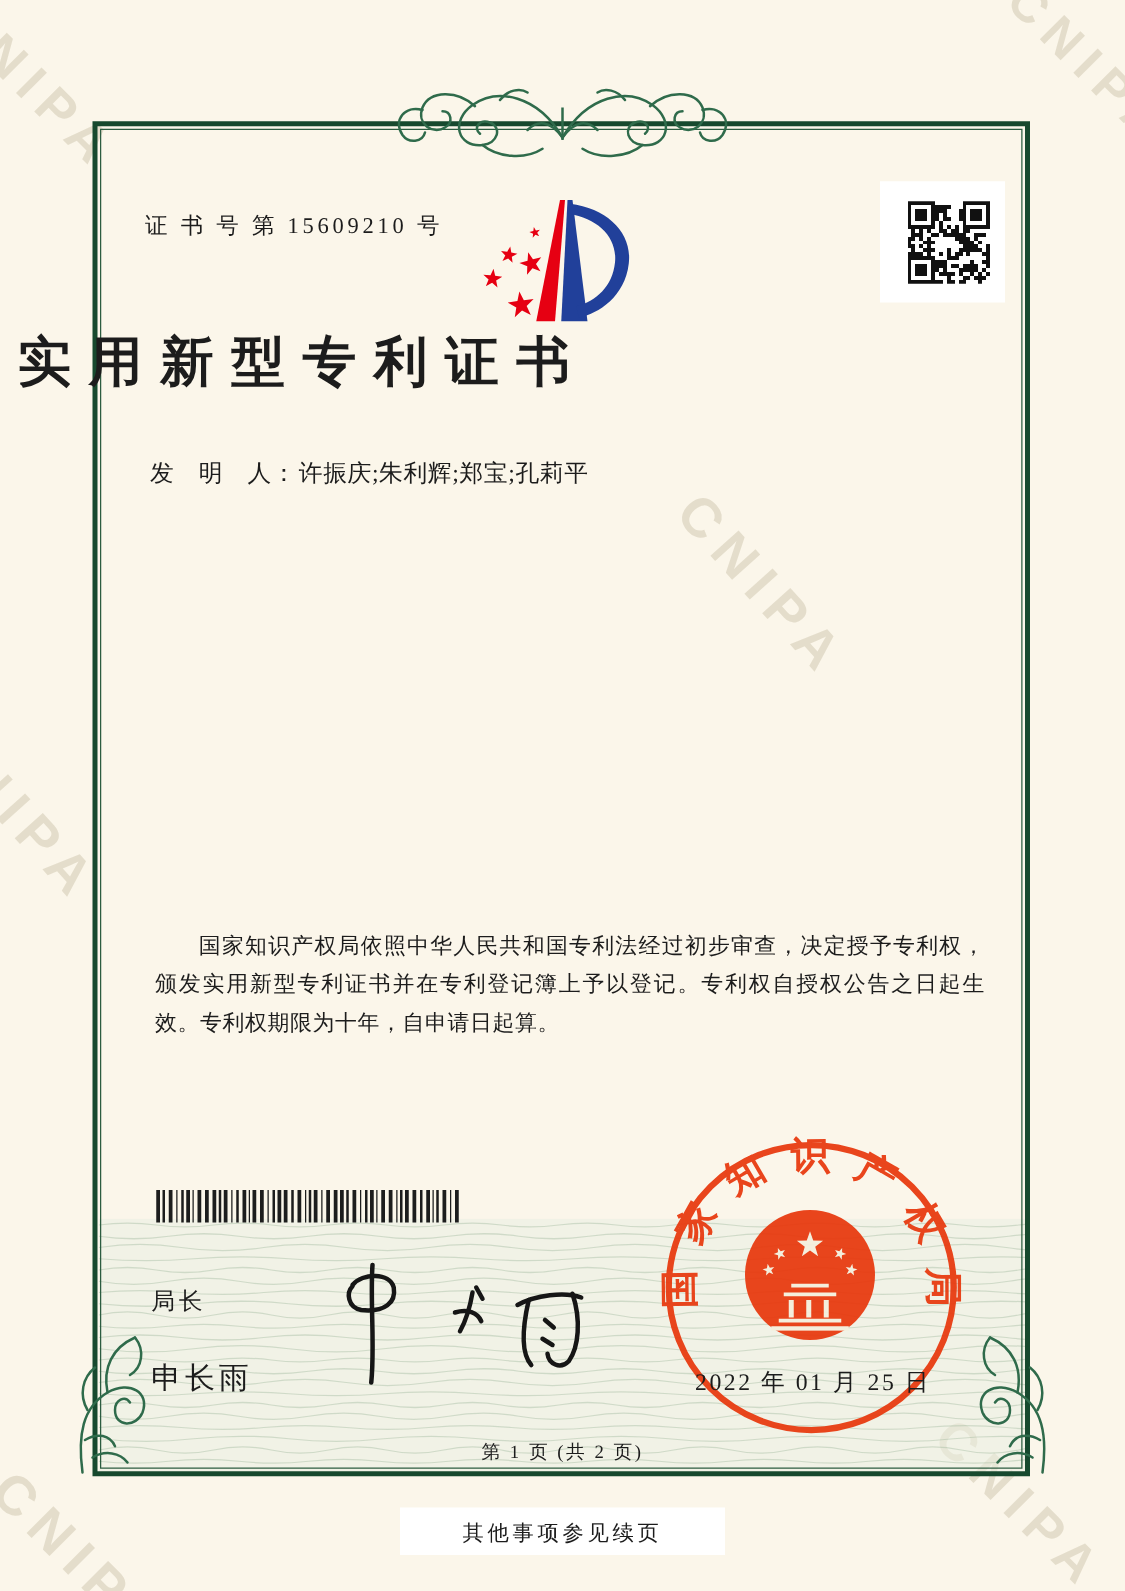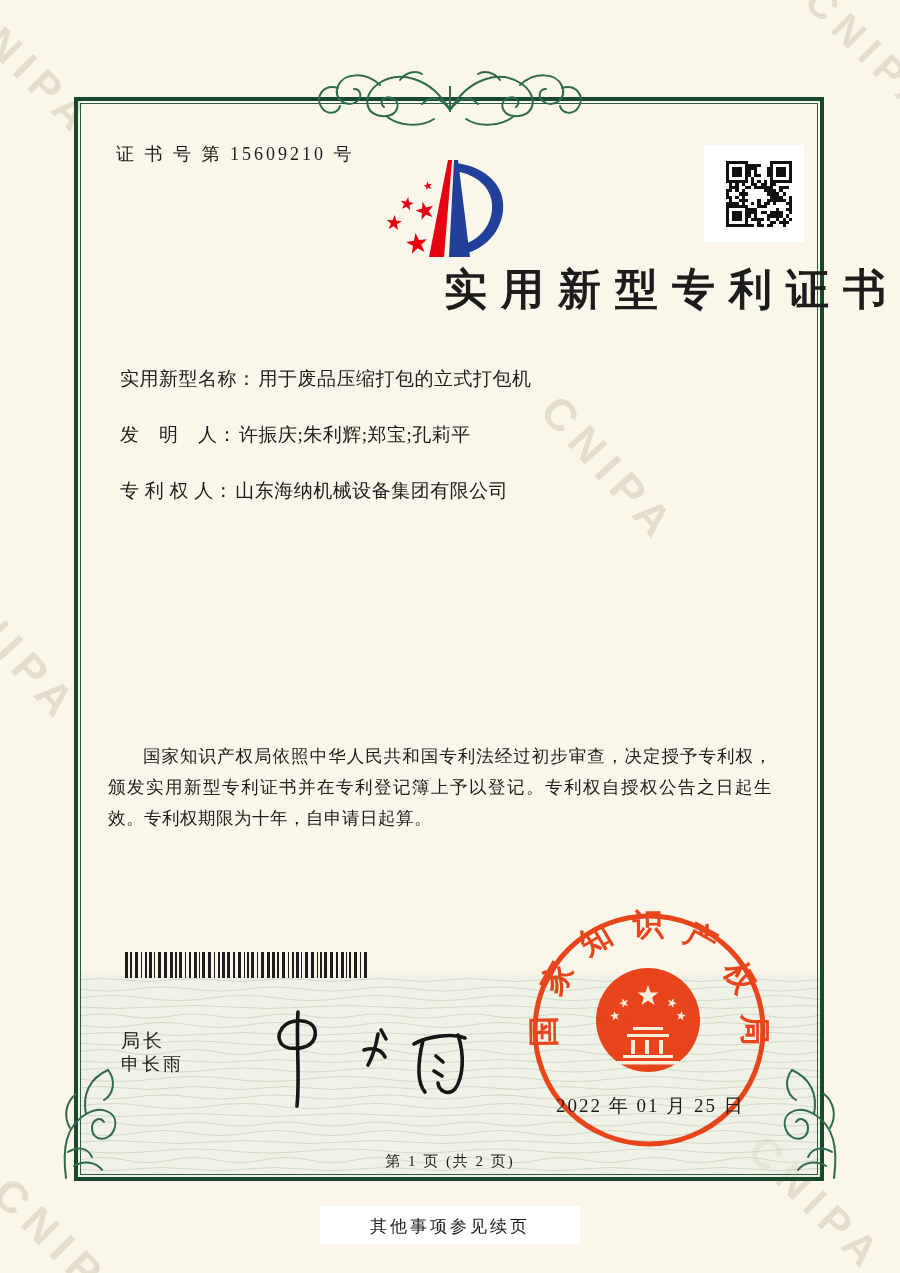--- a/index.html
+++ b/index.html
@@ -21,48 +21,48 @@
     border:4px solid #17492e;z-index:3;
   }
   .frame-inner{
     position:absolute;left:2px;top:2px;right:2px;bottom:2px;
     border:1px solid #2c5c40;
   }
   
   .waves{position:absolute;left:79px;top:975px;z-index:2;}
   
   .cert-no{
-    position:absolute;left:116px;top:142px;font-size:18px;letter-spacing:3px;z-index:5;
+    position:absolute;left:116px;top:168px;font-size:18px;letter-spacing:3px;z-index:5;
   }
   .logo{position:absolute;left:385px;top:157px;width:130px;height:104px;z-index:5;}
   .title{
-    position:absolute;left:0;top:261px;width:100%;text-align:right;
+    position:absolute;left:0;top:261px;width:100%;text-align:left;
     font-size:43px;font-weight:bold;letter-spacing:14px;text-indent:14px;z-index:5;
   }
   
   .qr-pad{position:absolute;left:704px;top:145px;width:100px;height:97px;background:#ffffff;z-index:4;}
   .qr{position:absolute;left:726px;top:161px;z-index:5;}
   
   .fields{position:absolute;left:120px;top:366px;width:670px;z-index:5;font-size:19px;}
   .frow{height:56px;letter-spacing:0.5px;position:relative;}
   .fl{white-space:pre;}
   .fv{margin-left:2px;}
   .grant-no{position:absolute;left:335px;top:0;}
   
   .paras{
-    position:absolute;left:108px;top:741px;width:664px;z-index:5;
+    position:absolute;left:124px;top:741px;width:664px;z-index:5;
     font-size:17.5px;line-height:31px;text-align:justify;letter-spacing:0.5px;
   }
   .paras p{margin:0;text-indent:2em;}
   
   .barcode{position:absolute;left:125px;top:952px;width:248px;height:26px;z-index:6;font-size:0;white-space:nowrap;}
   .barcode i{display:inline-block;height:26px;background:#1d1d1d;}
   
   .director-title{position:absolute;left:121px;top:1028px;font-size:19px;letter-spacing:3px;z-index:6;}
-  .director-name{position:absolute;left:121px;top:1052px;font-size:18px;letter-spacing:3px;z-index:6;}
+  .director-name{position:absolute;left:121px;top:1086px;font-size:24px;letter-spacing:3px;z-index:6;}
   .signature{position:absolute;left:258px;top:998px;z-index:7;}
   
   .seal{position:absolute;left:525px;top:908px;z-index:6;opacity:0.93;}
   .seal-date{position:absolute;left:556px;top:1093px;font-size:19px;letter-spacing:2px;z-index:8;}
   
   .page-num{position:absolute;left:0;top:1152px;width:100%;text-align:center;font-size:15px;letter-spacing:2px;z-index:5;}
   .cont-band{position:absolute;left:320px;top:1206px;width:260px;height:38px;background:#ffffff;z-index:5;}
   .cont-note{
     position:absolute;left:0;top:1215px;width:100%;text-align:center;
     font-size:17px;letter-spacing:3px;z-index:6;
@@ -393,27 +393,21 @@
     <rect x="11" y="20" width="1" height="1" fill="#111"></rect>
     <rect x="13" y="20" width="1" height="1" fill="#111"></rect>
     <rect x="14" y="20" width="1" height="1" fill="#111"></rect>
     <rect x="18" y="20" width="1" height="1" fill="#111"></rect>
   </svg>
 
 <div class="title">实用新型专利证书</div>
 
 <div class="fields">
   <div class="frow">
-    <span class="fl">实用新型名称</span>：<span class="fv">用于废品压缩打包的立式打包机</span>
-  </div>
-  <div class="frow">
     <span class="fl">发　明　人</span>：<span class="fv">许振庆;朱利辉;郑宝;孔莉平</span>
-  </div>
-  <div class="frow">
-    <span class="fl">专 利 权 人</span>：<span class="fv">山东海纳机械设备集团有限公司</span>
   </div>
 </div>
 
 <div class="paras">
   <p>国家知识产权局依照中华人民共和国专利法经过初步审查，决定授予专利权，颁发实用新型专利证书并在专利登记簿上予以登记。专利权自授权公告之日起生效。专利权期限为十年，自申请日起算。</p>
 </div>
 
 <div class="barcode" id="barcode"><i style="width: 3px; margin-right: 2px;"></i><i style="width: 2px; margin-right: 3px;"></i><i style="width: 3px; margin-right: 3px;"></i><i style="width: 1px; margin-right: 3px;"></i><i style="width: 2px; margin-right: 2px;"></i><i style="width: 3px; margin-right: 2px;"></i><i style="width: 1px; margin-right: 3px;"></i><i style="width: 3px; margin-right: 3px;"></i><i style="width: 3px; margin-right: 3px;"></i><i style="width: 3px; margin-right: 2px;"></i><i style="width: 2px; margin-right: 2px;"></i><i style="width: 3px; margin-right: 3px;"></i><i style="width: 1px; margin-right: 3px;"></i><i style="width: 2px; margin-right: 3px;"></i><i style="width: 3px; margin-right: 2px;"></i><i style="width: 1px; margin-right: 2px;"></i><i style="width: 3px; margin-right: 3px;"></i><i style="width: 3px; margin-right: 3px;"></i><i style="width: 1px; margin-right: 3px;"></i><i style="width: 2px; margin-right: 2px;"></i><i style="width: 3px; margin-right: 2px;"></i><i style="width: 3px; margin-right: 3px;"></i><i style="width: 2px; margin-right: 3px;"></i><i style="width: 3px; margin-right: 3px;"></i><i style="width: 1px; margin-right: 2px;"></i><i style="width: 2px; margin-right: 2px;"></i><i style="width: 3px; margin-right: 3px;"></i><i style="width: 1px; margin-right: 3px;"></i><i style="width: 3px; margin-right: 3px;"></i><i style="width: 3px; margin-right: 2px;"></i><i style="width: 3px; margin-right: 2px;"></i><i style="width: 2px; margin-right: 3px;"></i><i style="width: 3px; margin-right: 3px;"></i><i style="width: 1px; margin-right: 3px;"></i><i style="width: 2px; margin-right: 2px;"></i><i style="width: 3px; margin-right: 2px;"></i><i style="width: 1px; margin-right: 3px;"></i><i style="width: 3px; margin-right: 3px;"></i><i style="width: 3px; margin-right: 3px;"></i><i style="width: 1px; margin-right: 2px;"></i><i style="width: 2px; margin-right: 2px;"></i><i style="width: 3px; margin-right: 3px;"></i><i style="width: 3px; margin-right: 3px;"></i><i style="width: 2px; margin-right: 3px;"></i><i style="width: 3px; margin-right: 2px;"></i><i style="width: 1px; margin-right: 2px;"></i><i style="width: 2px; margin-right: 3px;"></i><i style="width: 3px; margin-right: 3px;"></i><i style="width: 1px; margin-right: 3px;"></i><i style="width: 3px; margin-right: 2px;"></i></div>
 
 <div class="director-title">局长</div>

